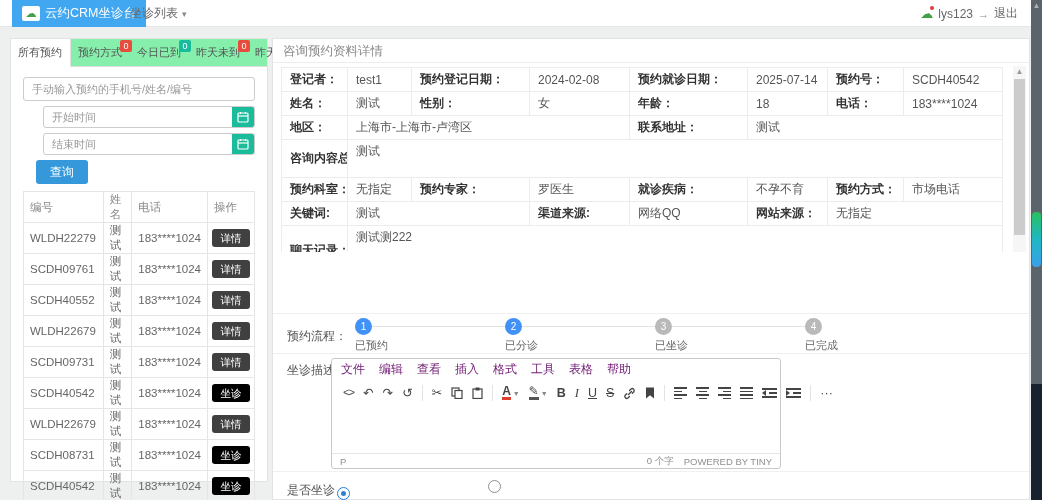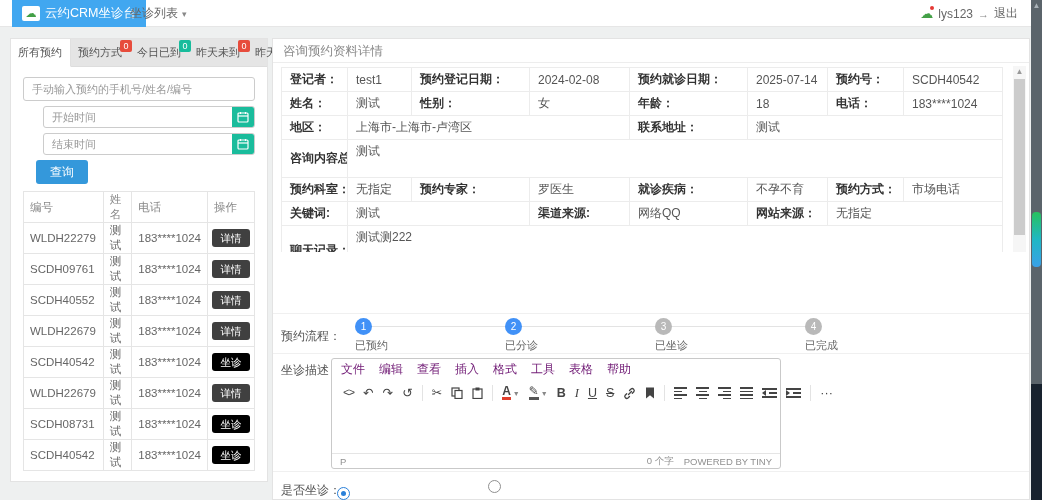--- a/index.html
+++ b/index.html
@@ -12,21 +12,21 @@
   .brand-logo { width:18px; height:15px; background:#fff; border-radius:2px; display:flex; align-items:center; justify-content:center; font-size:11px; color:#43a047; line-height:1; }
   .nav-menu { position:absolute; left:122px; top:0; height:27px; display:flex; align-items:center; gap:4px; font-size:12px; color:#666; padding:0 8px; cursor:pointer; }
   .caret { font-size:9px; color:#888; }
   .nav-right { position:absolute; right:14px; top:0; height:27px; display:flex; align-items:center; gap:5px; font-size:12px; color:#666; }
   .mini-cloud { color:#43a047; font-size:13px; position:relative; }
   .mini-cloud i { position:absolute; right:-1px; top:0; width:4px; height:4px; background:#e53935; border-radius:50%; font-style:normal; }
   .logout-arrow { color:#888; font-size:11px; }
 
   
   .left-card { position:absolute; left:10px; top:38px; width:258px; height:444px; background:#fff; border:1px solid #e3e3e3; }
-  .tabs { height:28px; background:#e5e5e5; border-bottom:1px solid #ddd; display:flex; }
+  .tabs { height:28px; background:#86efac; border-bottom:1px solid #ddd; display:flex; }
   .tab { position:relative; padding:0 8px 0 7px; line-height:27px; font-size:11px; color:#555; cursor:pointer; white-space:nowrap; }
   .tab.active { background:#fff; border-right:1px solid #e0e0e0; border-bottom:1px solid #fff; margin-bottom:-1px; }
   .badge { position:absolute; top:1px; right:-2px; min-width:12px; height:12px; line-height:12px; font-size:9px; color:#fff; border-radius:2px; text-align:center; padding:0 2px; }
   .badge.red { background:#e74c3c; } .badge.green { background:#18bc9c; }
   .panel-body { padding:10px 12px 0 12px; }
   .txt-input { width:100%; height:24px; border:1px solid #ccc; border-radius:3px; font-size:11px; color:#555; padding:0 8px; margin-bottom:5px; font-family:inherit; }
   .txt-input::placeholder { color:#999; }
   .date-wrap { position:relative; margin-bottom:5px;margin-left:20px; }
   .date-wrap .txt-input { margin-bottom:0; height:22px; padding-right:26px; }
   .cal-btn { position:absolute; right:1px; top:1px; width:22px; height:20px; background:#1abc9c; border-radius:0 2px 2px 0; display:flex; align-items:center; justify-content:center; cursor:pointer; }
@@ -46,21 +46,21 @@
   .detail-table td { border:1px solid #ececec; padding:3px 8px; vertical-align:middle; overflow:hidden; white-space:nowrap; }
   .detail-table td.tall { vertical-align:top; white-space:normal; }
   .lbl { font-weight:bold; color:#333; }
   .ok-text { color:#42b152; } .bad-text { color:#e74c3c; }
   .inner-scrollbar { position:absolute; right:3px; top:2px; width:13px; height:244px; background:#f6f6f6; }
   .inner-scrollbar .arr { position:absolute; left:0; width:13px; height:12px; font-size:8px; color:#999; text-align:center; line-height:12px; cursor:pointer; }
   .inner-scrollbar .arr.up { top:0; } .inner-scrollbar .arr.down { bottom:0; }
   .inner-thumb { position:absolute; left:1px; top:13px; width:11px; height:156px; background:#ccc; cursor:pointer; }
 
   .form-row { position:absolute; left:0; width:756px; border-top:1px solid #f0f0f0; }
-  .row-label { position:absolute; left:8px; font-size:12px; color:#555; }
+  .row-label { position:absolute; left:14px; font-size:12px; color:#555; }
 
   
   .proc-row { top:274px; height:40px; }
   .step-line { position:absolute; left:90px; top:12px; width:451px; height:1px; background:#e3e3e3; }
   .step { position:absolute; top:4px; width:70px; }
   .step-dot { position:relative; width:17px; height:17px; border-radius:50%; color:#fff; font-size:10px; text-align:center; line-height:17px; }
   .step.done .step-dot { background:#4191f7; } .step.todo .step-dot { background:#b9b9b9; }
   .step-label { margin-top:3px; font-size:11px; color:#666; }
 
   
@@ -191,20 +191,26 @@
             <td>183****1024</td>
             <td class="act"><span class="btn-sm btn-detail">详情</span></td>
           </tr>
       <tr>
             <td>WLDH22679</td>
             <td>测试</td>
             <td>183****1024</td>
             <td class="act"><span class="btn-sm btn-detail">详情</span></td>
           </tr>
       <tr>
+            <td>SCDH09731</td>
+            <td>测试</td>
+            <td>183****1024</td>
+            <td class="act"><span class="btn-sm btn-detail">详情</span></td>
+          </tr>
+      <tr>
             <td>SCDH40542</td>
             <td>测试</td>
             <td>183****1024</td>
             <td class="act"><span class="btn-sm btn-seat">坐诊</span></td>
           </tr>
       <tr>
             <td>WLDH22679</td>
             <td>测试</td>
             <td>183****1024</td>
             <td class="act"><span class="btn-sm btn-detail">详情</span></td>

